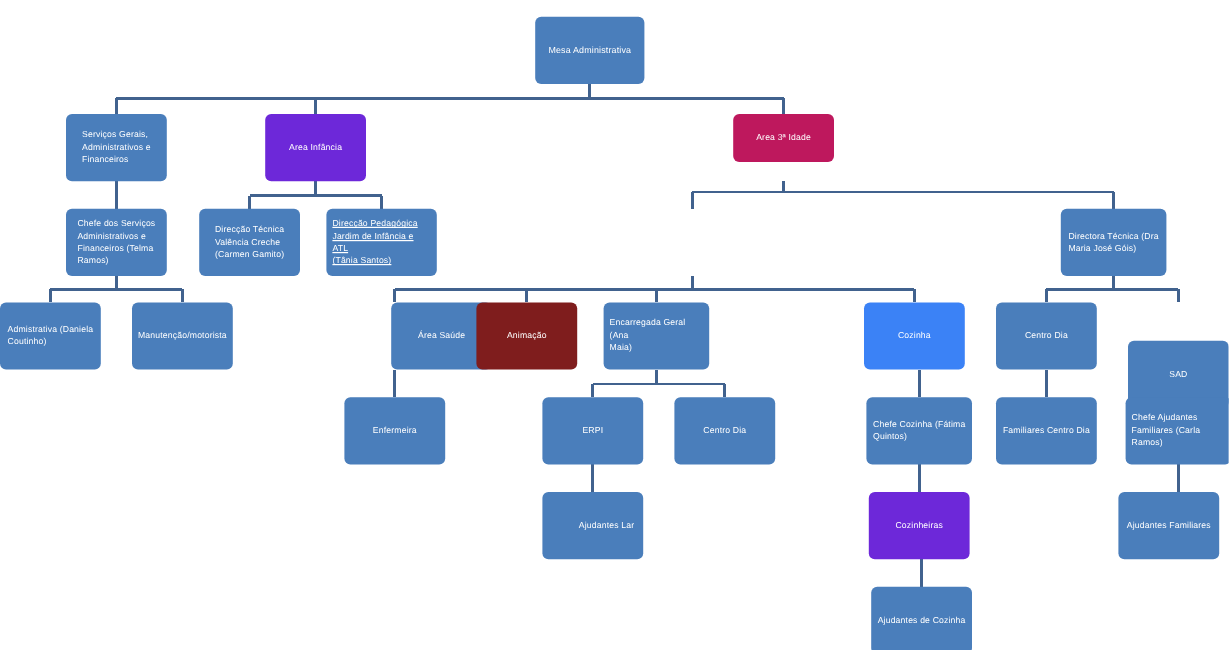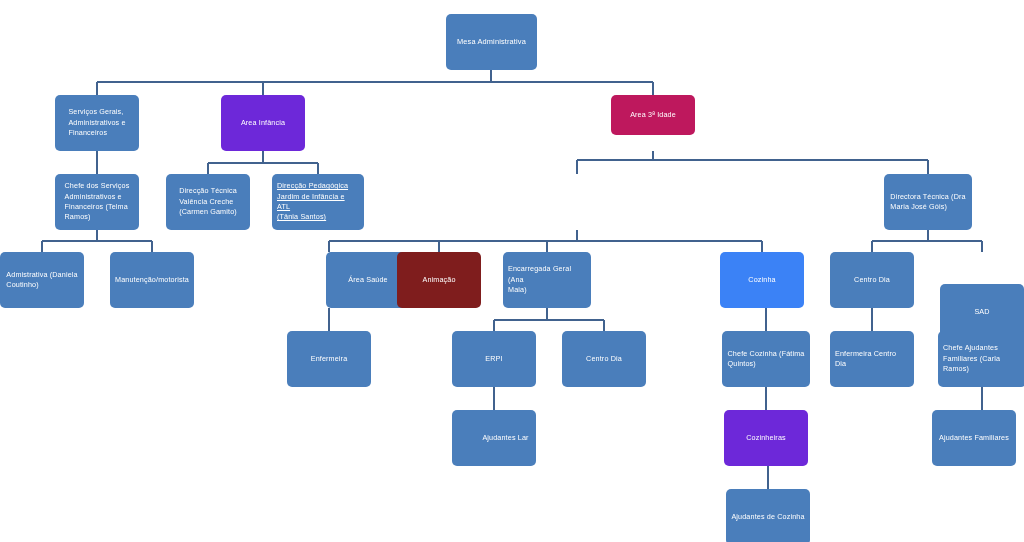--- a/index.html
+++ b/index.html
@@ -116,20 +116,20 @@
     <div class="node" style="left: 503px; top: 252px; width: 88px; height: 56px; background: rgb(74, 126, 187); color: rgb(255, 255, 255);">Encarregada Geral (Ana
 Maia)</div>
     <div class="node" style="left: 720px; top: 252px; width: 84px; height: 56px; background: #3b82f6; color: rgb(255, 255, 255);">Cozinha</div>
     <div class="node" style="left: 830px; top: 252px; width: 84px; height: 56px; background: rgb(74, 126, 187); color: rgb(255, 255, 255);">Centro Dia</div>
     <div class="node" style="left: 940px; top: 252px; width: 84px; height: 56px; background: rgb(74, 126, 187); color: rgb(255, 255, 255); margin-top: 32px;">SAD</div>
     <div class="node" style="left: 287px; top: 331px; width: 84px; height: 56px; background: rgb(74, 126, 187); color: rgb(255, 255, 255);">Enfermeira</div>
     <div class="node" style="left: 452px; top: 331px; width: 84px; height: 56px; background: rgb(74, 126, 187); color: rgb(255, 255, 255);">ERPI</div>
     <div class="node" style="left: 562px; top: 331px; width: 84px; height: 56px; background: rgb(74, 126, 187); color: rgb(255, 255, 255);">Centro Dia</div>
     <div class="node" style="left: 722px; top: 331px; width: 88px; height: 56px; background: rgb(74, 126, 187); color: rgb(255, 255, 255);">Chefe Cozinha (Fátima
 Quintos)</div>
-    <div class="node" style="left: 830px; top: 331px; width: 84px; height: 56px; background: rgb(74, 126, 187); color: rgb(255, 255, 255);">Enfermeira Centro Dia</div>
+    <div class="node" style="left: 830px; top: 331px; width: 84px; height: 56px; background: rgb(74, 126, 187); color: rgb(255, 255, 255);">Familiares Centro Dia</div>
     <div class="node" style="left: 938px; top: 331px; width: 88px; height: 56px; background: rgb(74, 126, 187); color: rgb(255, 255, 255);">Chefe Ajudantes
 Familiares (Carla Ramos)</div>
     <div class="node" style="left: 452px; top: 410px; width: 84px; height: 56px; background: rgb(74, 126, 187); color: rgb(255, 255, 255); padding-left: 28px;">Ajudantes Lar</div>
     <div class="node" style="left: 724px; top: 410px; width: 84px; height: 56px; background: #6d28d9; color: rgb(255, 255, 255);">Cozinheiras</div>
     <div class="node" style="left: 932px; top: 410px; width: 84px; height: 56px; background: rgb(74, 126, 187); color: rgb(255, 255, 255);">Ajudantes Familiares</div>
     <div class="node" style="left: 726px; top: 489px; width: 84px; height: 56px; background: rgb(74, 126, 187); color: rgb(255, 255, 255);">Ajudantes de Cozinha</div>
   </div>
 
 </body></html>

